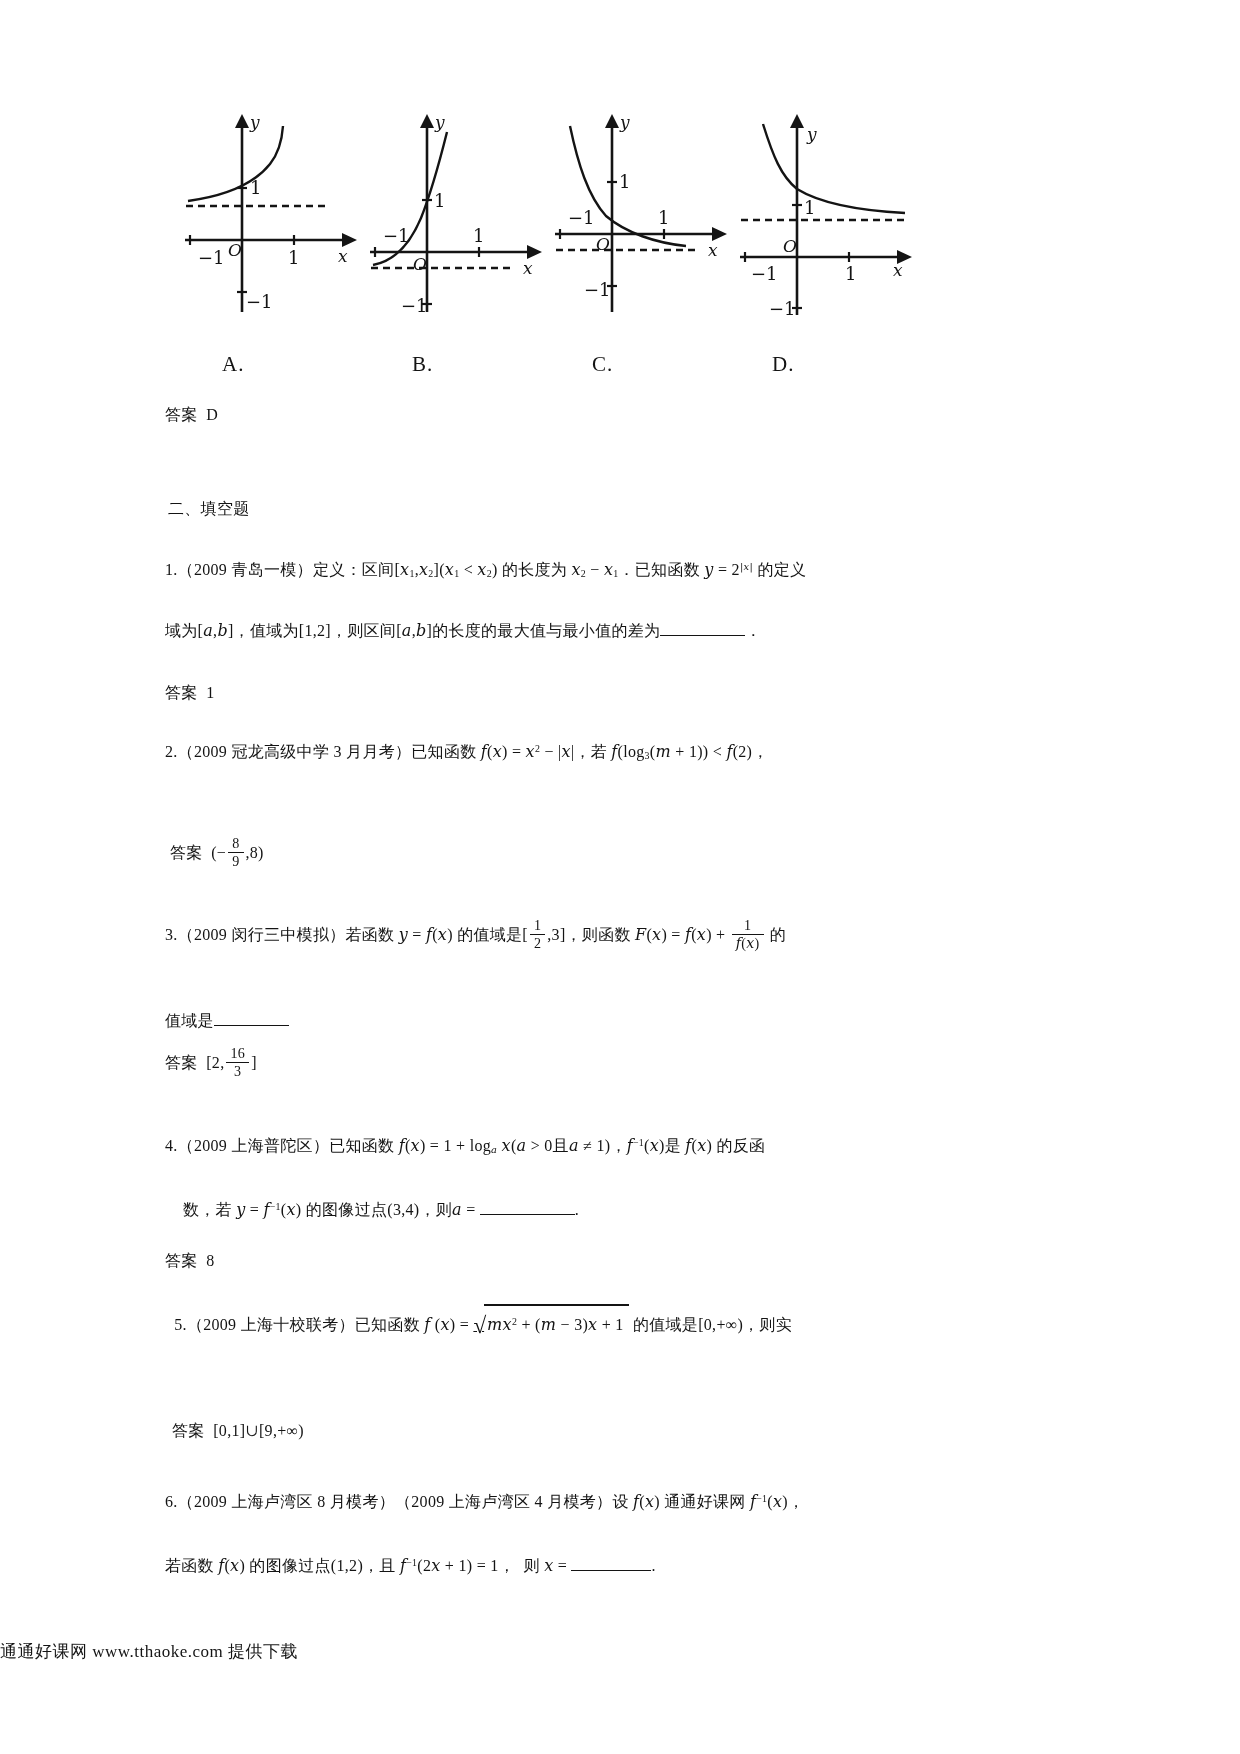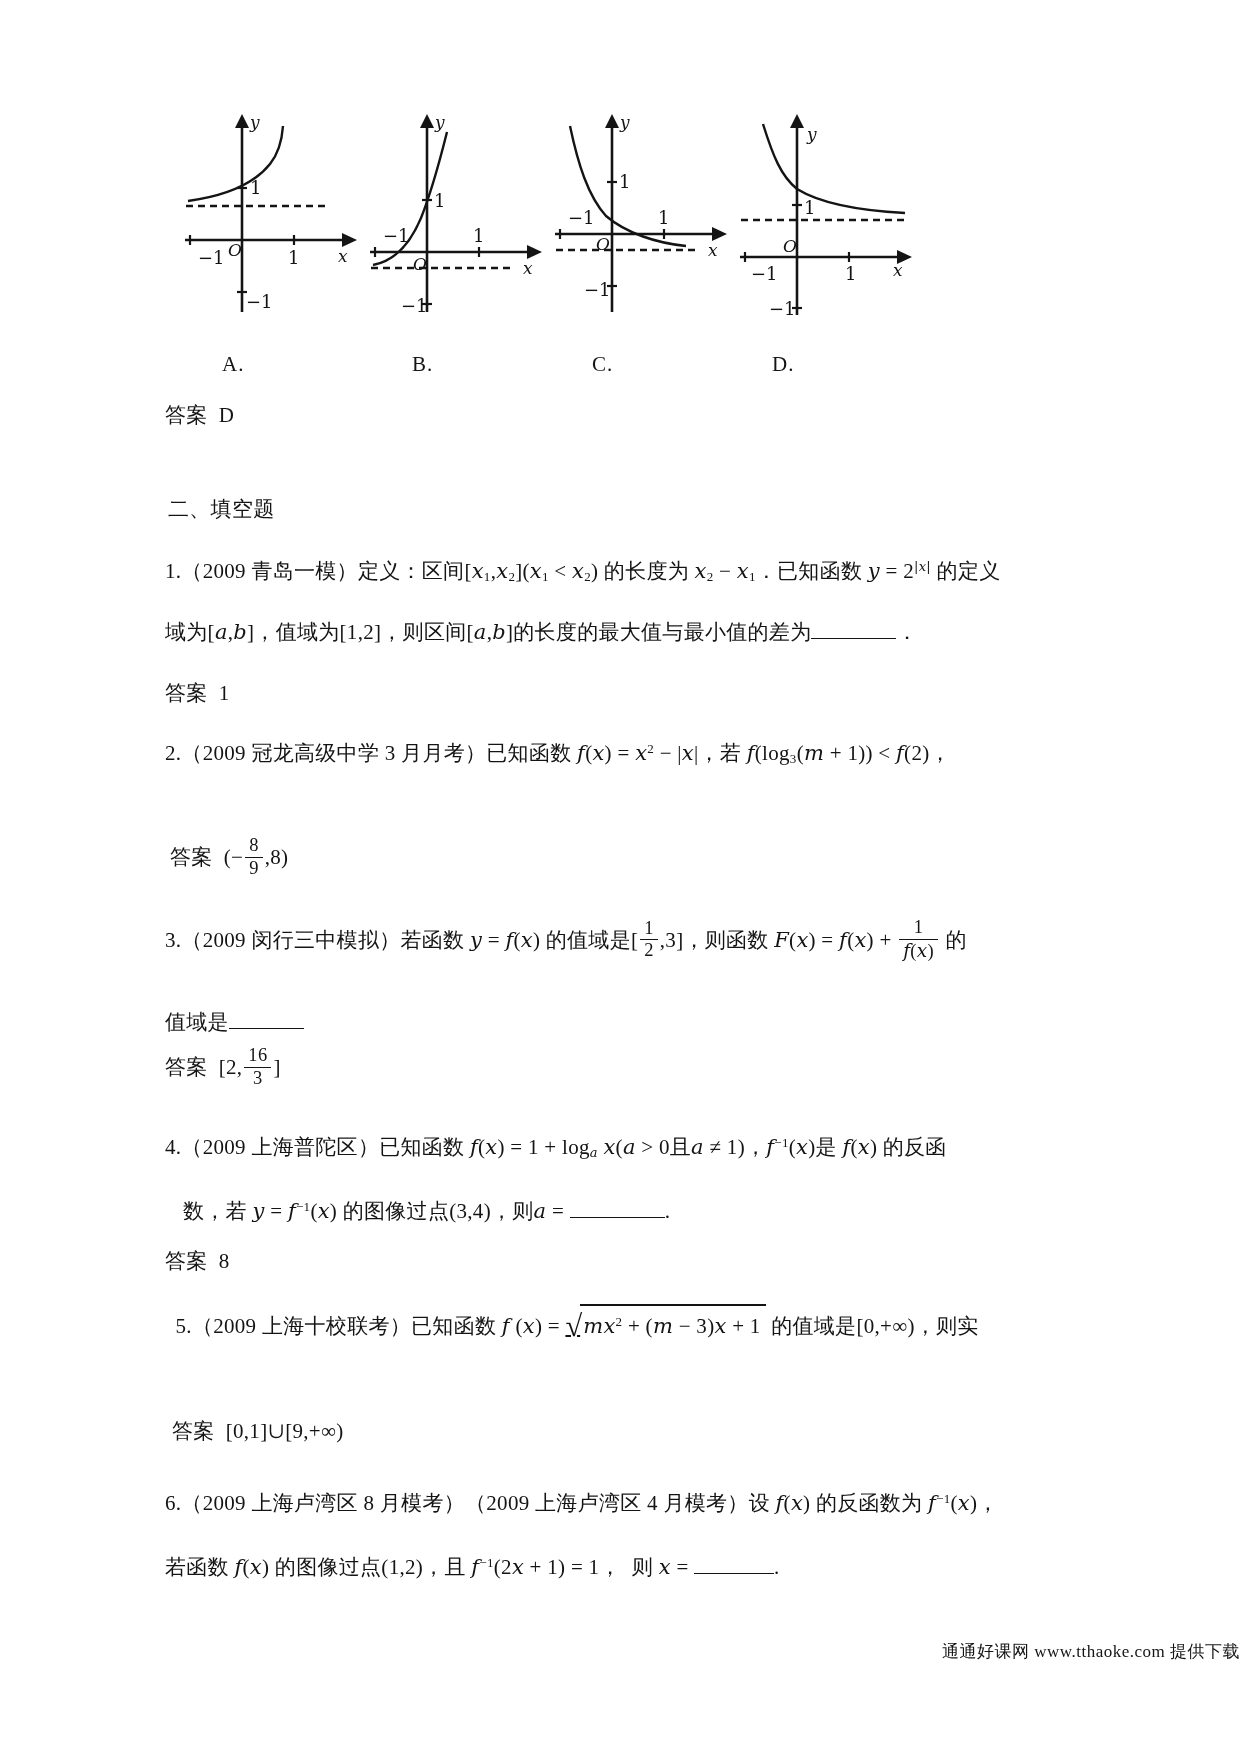--- a/index.html
+++ b/index.html
@@ -1,18 +1,18 @@
 <!DOCTYPE html>
 <html><head>
 <meta charset="utf-8">
 <style>
   html,body{margin:0;padding:0;background:#e8e8e8;}
   .page{position:relative;width:1240px;height:1754px;background:#ffffff;margin:0 auto;
         font-family:"Liberation Serif",serif;color:#141414;overflow:hidden;}
-  .line{position:absolute;left:165px;font-size:21px;line-height:30px;white-space:pre;letter-spacing:.3px;}
+  .line{position:absolute;left:165px;font-size:16px;line-height:30px;white-space:pre;letter-spacing:.3px;}
   .s-i{font-style:italic;font-family:"DejaVu Serif",serif;}
   .s-u{vertical-align:.5em;font-size:.62em;}
   .s-d{vertical-align:-.25em;font-size:.62em;}
   .s-b{font-weight:400;}
   .frac{display:inline-block;vertical-align:middle;text-align:center;line-height:1.08;margin:0 2px;transform:translateY(-2px);}
   .frac .num{display:block;padding:0 4px 1px;border-bottom:1.6px solid #141414;font-size:.88em;}
   .frac .den{display:block;padding:1px 4px 0;font-size:.88em;}
   .blank{display:inline-block;border-bottom:1.6px solid #141414;height:1.05em;}
   .sqrt{display:inline-block;white-space:nowrap;text-decoration:underline;}
   .rad{font-size:1.45em;vertical-align:-.12em;letter-spacing:-2px;}
@@ -20,21 +20,21 @@
   .graph{position:absolute;top:112px;width:180px;height:205px;}
   .graph .axis,.graph .tick{stroke:#141414;stroke-width:2.6;fill:none;}
   .graph .tick{stroke-width:2.2;}
   .graph .curve{stroke:#141414;stroke-width:2.4;fill:none;}
   .graph .dash{stroke:#141414;stroke-width:2.4;stroke-dasharray:7 5;fill:none;}
   .graph .arrow{fill:#141414;stroke:none;}
   .graph text{font-family:"DejaVu Serif",serif;font-style:italic;font-size:17px;fill:#141414;}
   .graph text.nm{font-style:normal;font-size:18px;}
   .optrow{position:absolute;top:352px;left:0;width:100%;height:30px;}
   .opt{position:absolute;font-size:21px;letter-spacing:1px;}
-  .footer{position:absolute;top:1640px;left:0;width:100%;text-align:right;font-size:17px;letter-spacing:.5px;}
+  .footer{position:absolute;top:1640px;left:0;width:100%;text-align:left;font-size:17px;letter-spacing:.5px;}
 </style>
 </head>
 <body>
 
 <div class="page">
 
   <svg class="graph" style="left:180px" viewBox="0 0 180 205">
     <line class="axis" x1="5" y1="128" x2="164" y2="128"></line>
       <path class="arrow" d="M162,121 L177,128 L162,135 Z"></path>
     <line class="axis" x1="62" y1="200" x2="62" y2="14"></line>
@@ -136,17 +136,17 @@
   <div class="line" style="top:1006px"><span>值域是</span><span class="blank" style="width: 75px;"></span></div>
   <div class="line" style="top:1048px"><span>答案  [2,</span><span class="frac"><span class="num"><span>16</span></span><span class="den"><span>3</span></span></span><span>]</span></div>
 
   <div class="line" style="top:1128px"><span>4.（2009 上海普陀区）</span><span class="s-b">已知函数 </span><span class="s-i">f</span><span>(</span><span class="s-i">x</span><span>) = 1 + log</span><span class="s-d s-i">a</span><span> </span><span class="s-i">x</span><span>(</span><span class="s-i">a</span><span> &gt; 0</span><span class="s-b">且</span><span class="s-i">a</span><span> ≠ 1)</span><span>，</span><span class="s-i">f</span><span class="s-u">−1</span><span>(</span><span class="s-i">x</span><span>)</span><span class="s-b">是 </span><span class="s-i">f</span><span>(</span><span class="s-i">x</span><span>)</span><span class="s-b"> 的反函</span></div>
   <div class="line" style="top:1192px;left:183px"><span class="s-b">数，若 </span><span class="s-i">y</span><span> = </span><span class="s-i">f</span><span class="s-u">−1</span><span>(</span><span class="s-i">x</span><span>)</span><span class="s-b"> 的图像过点</span><span>(3,4)</span><span class="s-b">，则</span><span class="s-i">a</span><span> = </span><span class="blank" style="width: 95px;"></span><span>.</span></div>
   <div class="line" style="top:1246px"><span>答案  8</span></div>
 
   <div class="line" style="top:1304px;left:170px"><span> 5.（2009 上海十校联考）已知函数 </span><span class="s-i">f</span><span> (</span><span class="s-i">x</span><span>) = </span><span class="sqrt"><span class="rad">√</span><span class="radbody"><span class="s-i">m</span><span class="s-i">x</span><span class="s-u">2</span><span> + (</span><span class="s-i">m</span><span> − 3)</span><span class="s-i">x</span><span> + 1</span></span></span><span> 的值域是</span><span>[0,+∞)</span><span>，则实</span></div>
   <div class="line" style="top:1416px;left:172px"><span>答案  [0,1]∪[9,+∞)</span></div>
 
-  <div class="line" style="top:1484px"><span>6.（2009 上海卢湾区 8 月模考）（2009 上海卢湾区 4 月模考）设 </span><span class="s-i">f</span><span>(</span><span class="s-i">x</span><span>)</span><span> 的反函数为 </span><span class="s-i">f</span><span class="s-u">−1</span><span>(</span><span class="s-i">x</span><span>)</span><span>，</span></div>
+  <div class="line" style="top:1484px"><span>6.（2009 上海卢湾区 8 月模考）（2009 上海卢湾区 4 月模考）设 </span><span class="s-i">f</span><span>(</span><span class="s-i">x</span><span>)</span><span> 通通好课网 </span><span class="s-i">f</span><span class="s-u">−1</span><span>(</span><span class="s-i">x</span><span>)</span><span>，</span></div>
   <div class="line" style="top:1548px"><span>若函数 </span><span class="s-i">f</span><span>(</span><span class="s-i">x</span><span>)</span><span> 的图像过点</span><span>(1,2)</span><span>，且 </span><span class="s-i">f</span><span class="s-u">−1</span><span>(2</span><span class="s-i">x</span><span> + 1) = 1，</span><span>  则 </span><span class="s-i">x</span><span> = </span><span class="blank" style="width: 80px;"></span><span>.</span></div>
 
   <div class="footer">通通好课网  www.tthaoke.com  提供下载</div>
 </div>
 
 </body></html>

